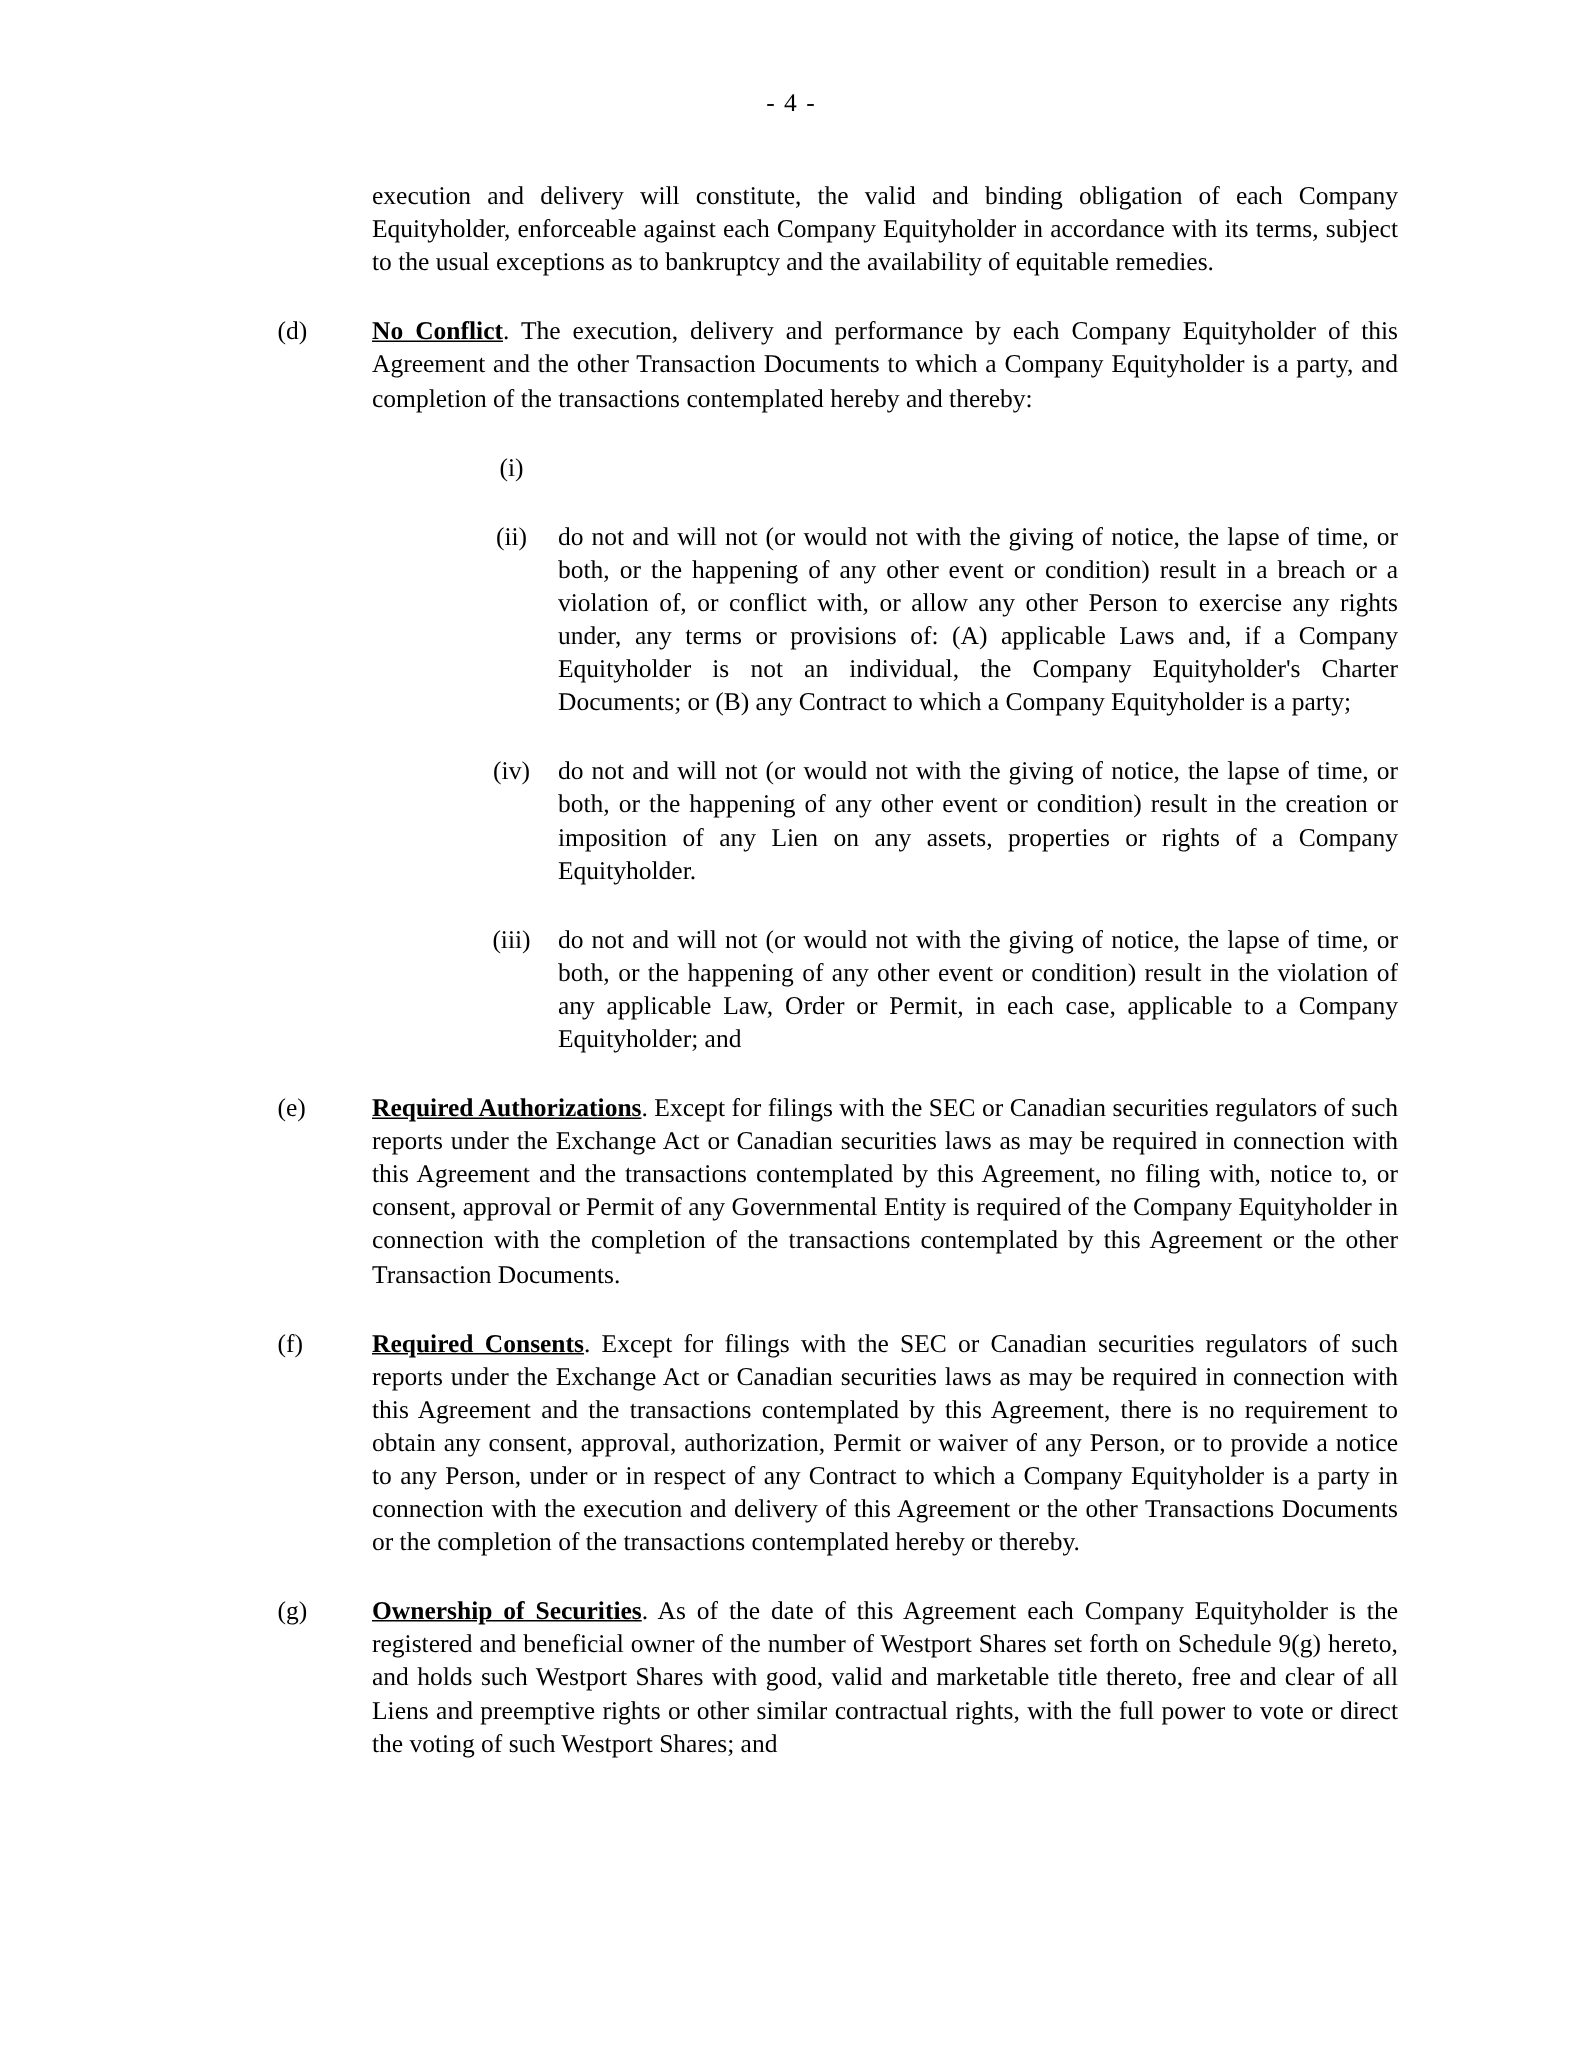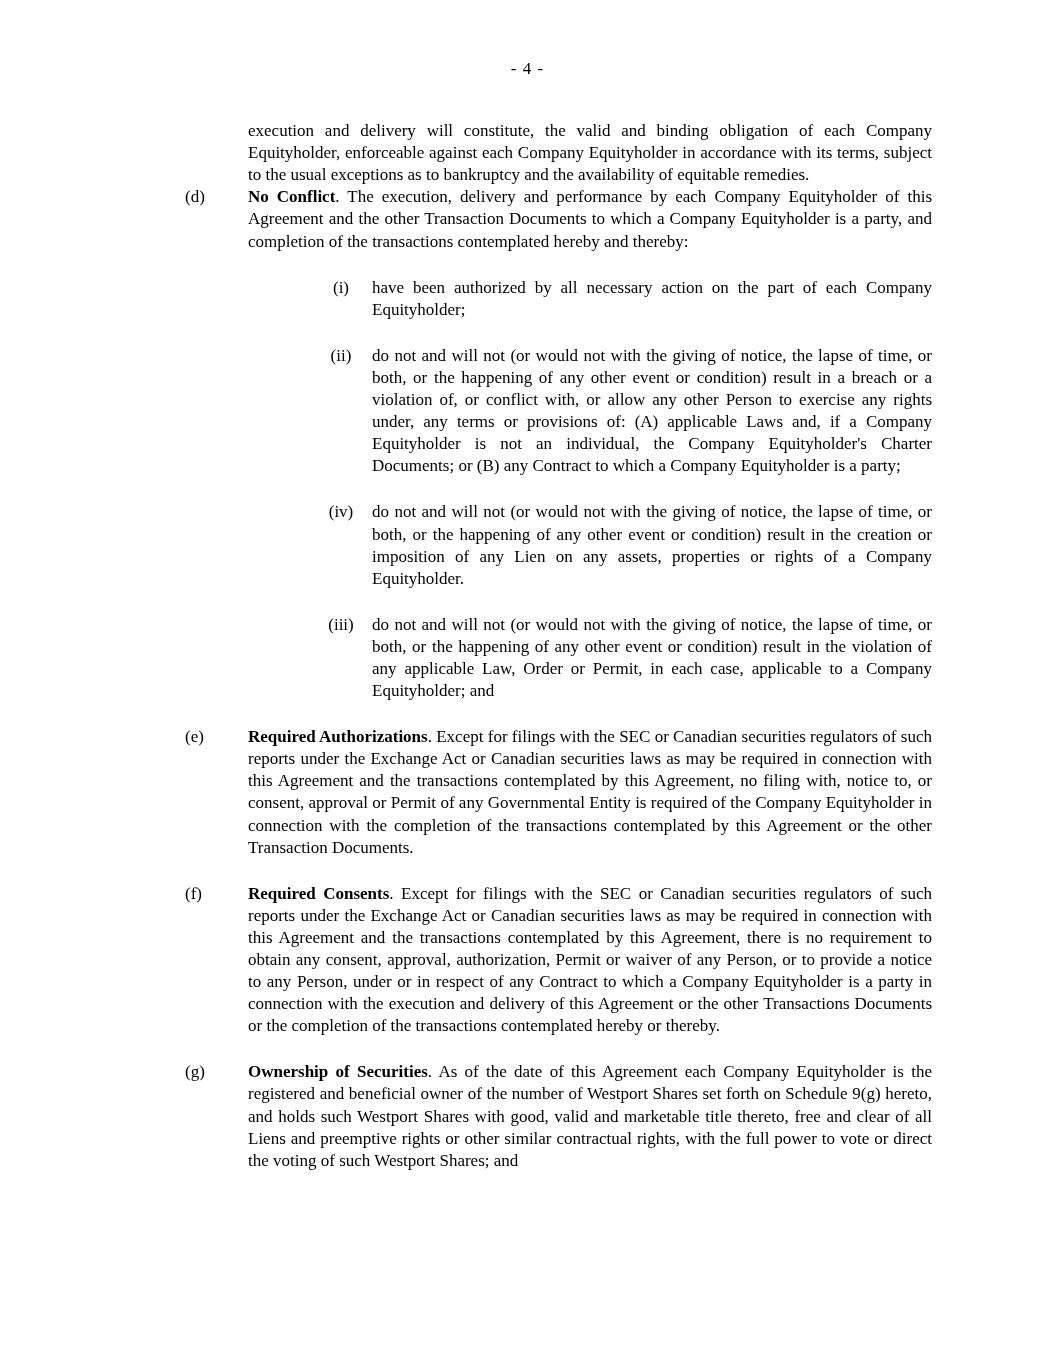--- a/index.html
+++ b/index.html
@@ -18,36 +18,38 @@
   }
   .page-number {
     text-align: center;
     margin-bottom: 40px;
     letter-spacing: 1px;
   }
   .intro-paragraph {
     margin-left: 248px;
     width: 684px;
     text-align: justify;
+    margin-bottom: 24px;
   }
   .clause {
     display: flex;
     margin-left: 185px;
     margin-bottom: 24px;
   }
   .clause-label {
     width: 63px;
     flex: none;
   }
   .clause-text {
     width: 684px;
     text-align: justify;
   }
   .clause-heading {
     font-weight: bold;
+    text-decoration: underline;
   }
   .subclause {
     display: flex;
     margin-left: 310px;
     margin-bottom: 24px;
   }
   .subclause-label {
     width: 62px;
     flex: none;
     text-align: center;
@@ -68,21 +70,20 @@
 
   <div class="clause">
     <div class="clause-label">(d)</div>
     <div class="clause-text">
       <span class="clause-heading">No Conflict</span><span>. The execution, delivery and performance by each Company Equityholder of this Agreement and the other Transaction Documents to which a Company Equityholder is a party, and completion of the transactions contemplated hereby and thereby:</span>
     </div>
   </div>
 
   <div class="subclause">
     <div class="subclause-label">(i)</div>
-    <div class="subclause-text">have been authorized by all necessary action on the part of each Company Equityholder;</div>
   </div>
 
   <div class="subclause">
     <div class="subclause-label">(ii)</div>
     <div class="subclause-text">do not and will not (or would not with the giving of notice, the lapse of time, or both, or the happening of any other event or condition) result in a breach or a violation of, or conflict with, or allow any other Person to exercise any rights under, any terms or provisions of: (A) applicable Laws and, if a Company Equityholder is not an individual, the Company Equityholder's Charter Documents; or (B) any Contract to which a Company Equityholder is a party;</div>
   </div>
 
   <div class="subclause">
     <div class="subclause-label">(iv)</div>
     <div class="subclause-text">do not and will not (or would not with the giving of notice, the lapse of time, or both, or the happening of any other event or condition) result in the creation or imposition of any Lien on any assets, properties or rights of a Company Equityholder.</div>

